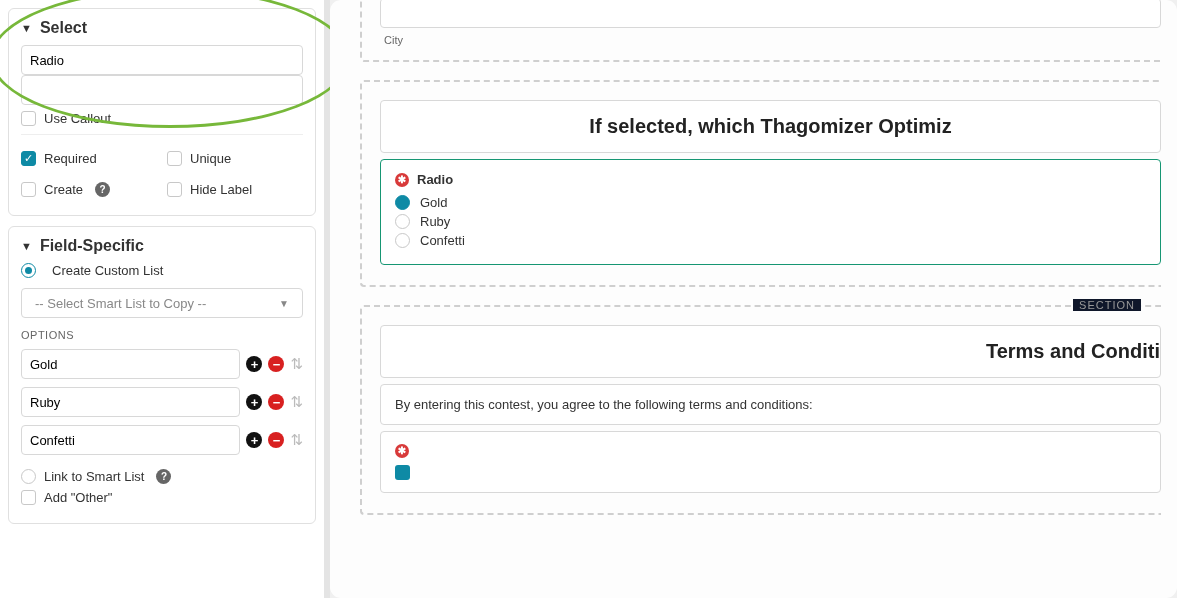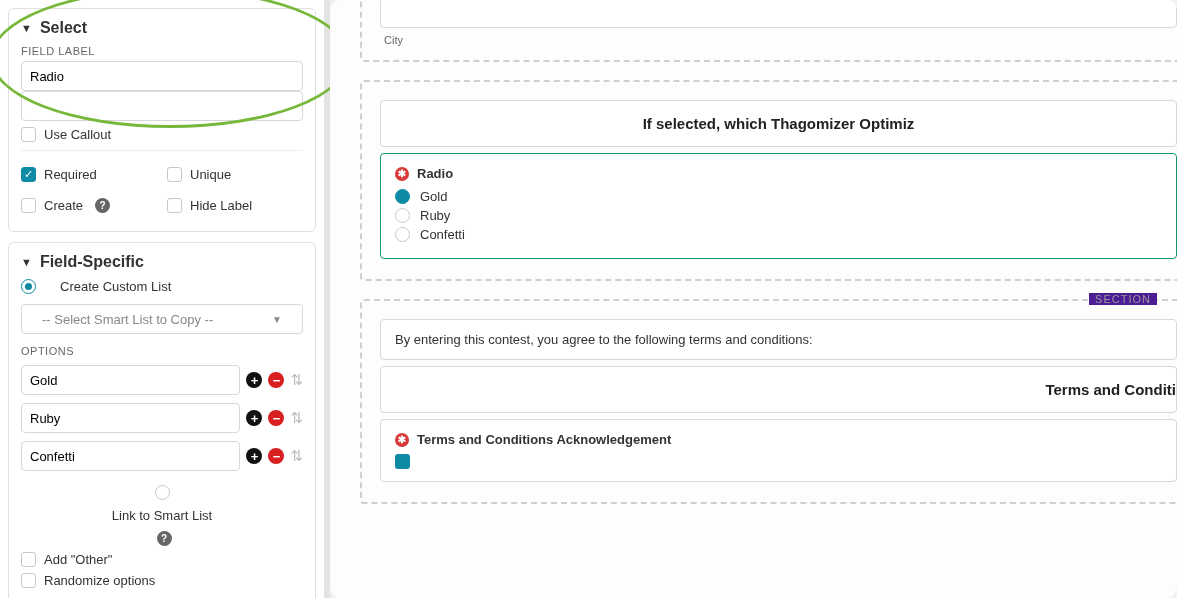--- a/index.html
+++ b/index.html
@@ -94,21 +94,21 @@
     display: inline-flex;
     align-items: center;
     justify-content: center;
     font-size: 10px;
     font-weight: 700;
     margin-left: 4px;
   }
   .radio-row {
     display: flex;
     align-items: center;
-    gap: 24px;
+    gap: 16px;
     font-size: 13px;
     margin: 4px 0 10px;
   }
   .fakeradio {
     width: 15px; height: 15px;
     border: 1.5px solid #0e8aa5;
     border-radius: 50%;
     display: inline-flex;
     align-items: center;
     justify-content: center;
@@ -116,21 +116,21 @@
   .fakeradio.on::after {
     content: "";
     width: 7px; height: 7px;
     background: #0e8aa5;
     border-radius: 50%;
   }
   .select {
     width: 100%;
     border: 1px solid #d8d8d8;
     border-radius: 4px;
-    padding: 6px 20px;
+    padding: 6px 13px;
     font-size: 13px;
     color: #888;
     display: flex;
     justify-content: space-between;
     align-items: center;
     height: 30px;
     background: #fff;
   }
   .opt-row {
     display: flex;
@@ -157,56 +157,56 @@
   
   .oval {
     position: absolute;
     border: 3px solid #77b83a;
     border-radius: 50%;
     pointer-events: none;
   }
   
   .preview {
     flex: 1;
-    padding: 0 0 0 30px;
+    padding: 0 16px 0 30px;
     overflow: hidden;
     position: relative;
     background: #fdfdfd;
     border-radius: 11px;
   }
   .section-block {
     border: 2px dashed #cfcfcf;
     border-right: none;
     border-radius: 4px 0 0 4px;
     padding: 12px 0 14px 18px;
     margin: 18px 0;
     position: relative;
   }
   .section-tag {
     position: absolute;
     top: -8px;
     right: 20px;
-    background: #4c1d95;
+    background: #0f172a;
     padding: 0 6px;
     font-size: 11px;
     letter-spacing: 1px;
     color: #999;
   }
   .card {
     border: 1px solid #d8d8d8;
     border-radius: 4px;
     padding: 12px 14px;
     margin: 6px 0;
     background: #fff;
     font-size: 13px;
   }
   .card.title {
     text-align: center;
     font-weight: 600;
-    font-size: 15px;
+    font-size: 20px;
     color: #222;
     padding: 14px;
   }
   .card.selected { border-color: #169673; }
   .below-label {
     font-size: 11px;
     color: #666;
     margin: 4px 0 0 4px;
   }
   .field-head {
@@ -267,21 +267,20 @@
   <div class="sidebar">
 
     <div class="oval" style="left:-10px; top:-12px; width:360px; height:140px;"></div>
 
     <div class="panel">
       <div class="panel-header">
         <span class="chev">▼</span>
         <span>Select</span>
       </div>
 
-      <div class="label-small">FIELD LABEL</div>
       <input class="text-input" value="Radio" style="">
 
       <input class="text-input" value="" style="">
 
       <div class="chk-row" style="">
         <span class="fakebox"></span>
         <span>Use Callout</span>
       </div>
 
       <div class="chk-grid">
@@ -335,32 +334,28 @@
         <span class="icon-btn icon-remove">−</span>
         <span class="drag-handle">⇅</span>
       </div>
       <div class="opt-row">
         <input class="text-input" value="Confetti" style="">
         <span class="icon-btn icon-add">+</span>
         <span class="icon-btn icon-remove">−</span>
         <span class="drag-handle">⇅</span>
       </div>
 
-      <div class="chk-row" style="margin-top:14px;flex-direction:column;">
+      <div class="chk-row" style="margin-top:14px;">
         <span class="fakeradio" style="border-color:#c8c8c8;"></span>
         <span>Link to Smart List</span>
         <span class="qmark">?</span>
       </div>
       <div class="chk-row">
         <span class="fakebox"></span>
         <span>Add "Other"</span>
-      </div>
-      <div class="chk-row">
-        <span class="fakebox"></span>
-        <span>Randomize options</span>
       </div>
     </div>
   </div>
 
   <div class="preview">
 
     <div class="section-block top-partial">
       <div class="card" style="height:30px; padding:6px 12px;"></div>
       <div class="below-label">City</div>
     </div>
@@ -384,30 +379,29 @@
         </div>
         <div class="pv-radio">
           <span class="dot"></span>
           <span>Confetti</span>
         </div>
       </div>
     </div>
 
     <div class="section-block">
       <span class="section-tag">SECTION</span>
+      <div class="card title" style="text-align:right; padding-right:0;">
+        <span>Terms and Conditi</span>
+      </div>
       <div class="card">
         <span>By entering this contest, you agree to the following terms and conditions:</span>
-      </div>
-      <div class="card title" style="text-align:right; padding-right:0;">
-        <span>Terms and Conditi</span>
       </div>
       <div class="card">
         <div class="field-head" style="margin-bottom:6px;">
           <span class="req-icon">✱</span>
-          <span>Terms and Conditions Acknowledgement</span>
         </div>
         <div>
           <span class="pv-chk"></span>
         </div>
       </div>
     </div>
 
   </div>
 </div>
 

